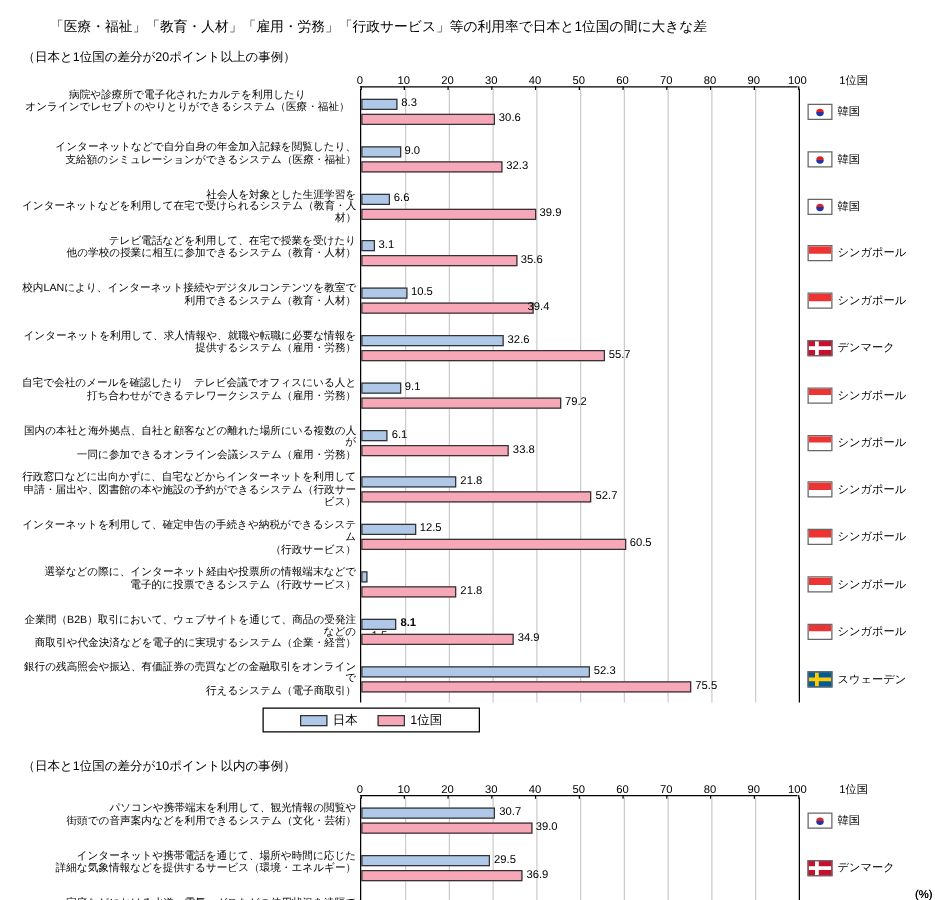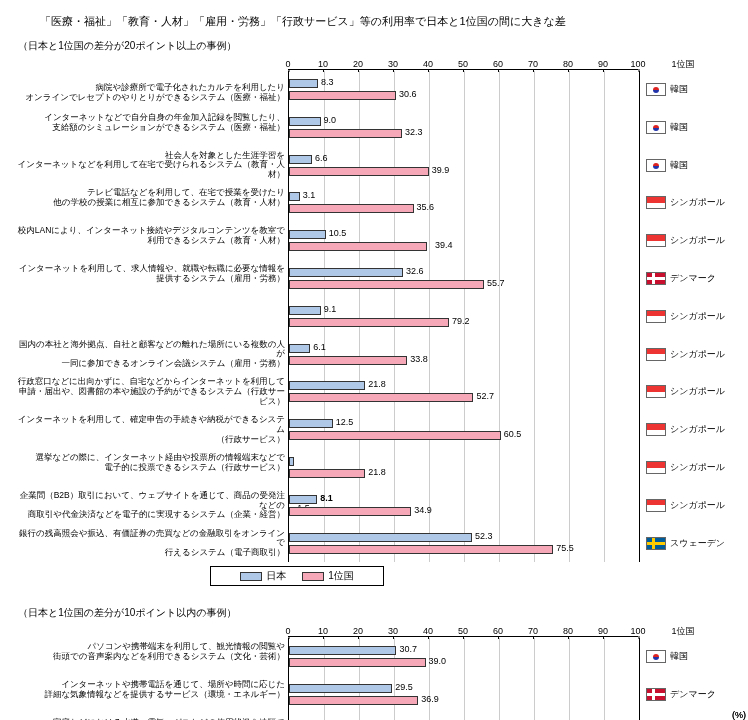--- a/index.html
+++ b/index.html
@@ -136,21 +136,21 @@
         <div class="plot-area" style="height: 491.4px;">
           <div class="gridline" style="left: 35px;"></div>
           <div class="gridline" style="left: 70px;"></div>
           <div class="gridline" style="left: 105px;"></div>
           <div class="gridline" style="left: 140px;"></div>
           <div class="gridline" style="left: 175px;"></div>
           <div class="gridline" style="left: 210px;"></div>
           <div class="gridline" style="left: 245px;"></div>
           <div class="gridline" style="left: 280px;"></div>
           <div class="gridline" style="left: 315px;"></div>
-          <div class="row-label" style="top: 12px;">病院や診療所で電子化されたカルテを利用したり
+          <div class="row-label" style="top: 0; text-align: center;">病院や診療所で電子化されたカルテを利用したり
 オンラインでレセプトのやりとりができるシステム（医療・福祉）</div>
           <div class="bar jp" style="top: 8px; width: 29.05px;"></div>
           <span class="val" style="top: 6px; left: 32.05px;">8.3</span>
           <div class="bar top" style="top: 20px; width: 107.1px;"></div>
           <span class="val" style="top: 18px; left: 110.1px;">30.6</span>
           <div class="row-label" style="top: 41.8px;">インターネットなどで自分自身の年金加入記録を閲覧したり、
 支給額のシミュレーションができるシステム（医療・福祉）</div>
           <div class="bar jp" style="top: 45.8px; width: 31.5px;"></div>
           <span class="val" style="top: 43.8px; left: 34.5px;">9.0</span>
           <div class="bar top" style="top: 57.8px; width: 113.05px;"></div>
@@ -165,27 +165,29 @@
 他の学校の授業に相互に参加できるシステム（教育・人材）</div>
           <div class="bar jp" style="top: 121.4px; width: 10.85px;"></div>
           <span class="val" style="top: 119.4px; left: 13.85px;">3.1</span>
           <div class="bar top" style="top: 133.4px; width: 124.6px;"></div>
           <span class="val" style="top: 131.4px; left: 127.6px;">35.6</span>
           <div class="row-label" style="top: 155.2px;">校内LANにより、インターネット接続やデジタルコンテンツを教室で
 利用できるシステム（教育・人材）</div>
           <div class="bar jp" style="top: 159.2px; width: 36.75px;"></div>
           <span class="val" style="top: 157.2px; left: 39.75px;">10.5</span>
           <div class="bar top" style="top: 171.2px; width: 137.9px;"></div>
-          <span class="val" style="top: 169.2px; left: 146px;">39.4</span>
+          <span class="val" style="top: 169.2px; left: 133px;">39.4</span>
           <div class="row-label" style="top: 193px;">インターネットを利用して、求人情報や、就職や転職に必要な情報を
 提供するシステム（雇用・労務）</div>
           <div class="bar jp" style="top: 197px; width: 114.1px;"></div>
           <span class="val" style="top: 195px; left: 117.1px;">32.6</span>
           <div class="bar top" style="top: 209px; width: 194.95px;"></div>
           <span class="val" style="top: 207px; left: 197.95px;">55.7</span>
+          <div class="row-label" style="top: 230.8px;">自宅で会社のメールを確認したり　テレビ会議でオフィスにいる人と
+打ち合わせができるテレワークシステム（雇用・労務）</div>
           <div class="bar jp" style="top: 234.8px; width: 31.85px;"></div>
           <span class="val" style="top: 232.8px; left: 34.85px;">9.1</span>
           <div class="bar top" style="top: 246.8px; width: 159.95px;"></div>
           <span class="val" style="top: 244.8px; left: 162.95px;">79.2</span>
           <div class="row-label" style="top: 268.6px;">国内の本社と海外拠点、自社と顧客などの離れた場所にいる複数の人が
 一同に参加できるオンライン会議システム（雇用・労務）</div>
           <div class="bar jp" style="top: 272.6px; width: 21.35px;"></div>
           <span class="val" style="top: 270.6px; left: 24.35px;">6.1</span>
           <div class="bar top" style="top: 284.6px; width: 118.3px;"></div>
           <span class="val" style="top: 282.6px; left: 121.3px;">33.8</span>

